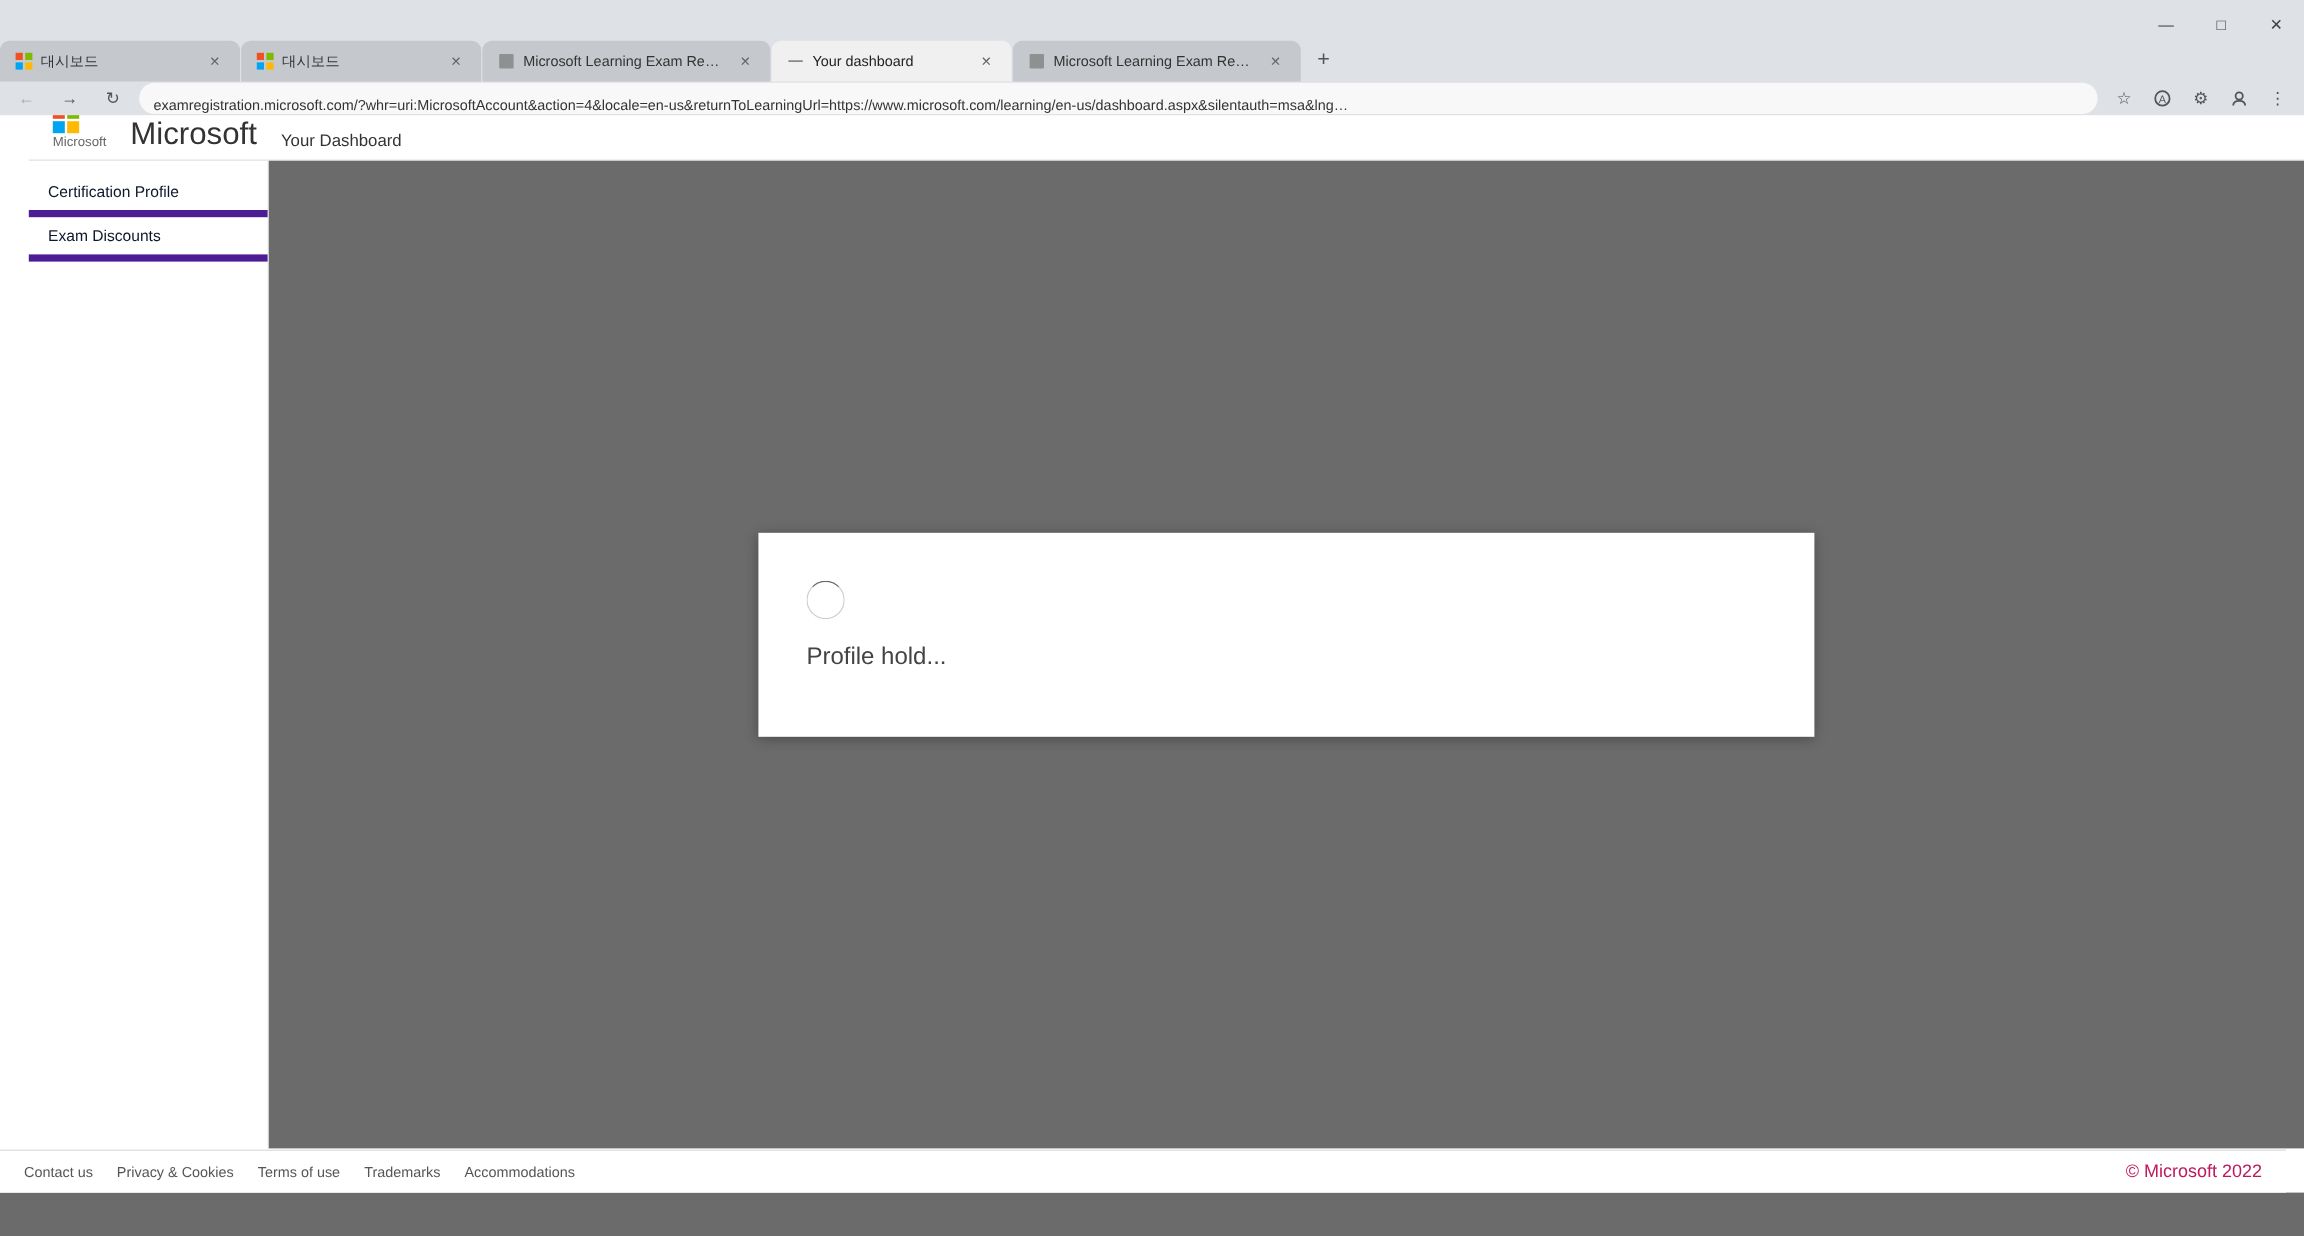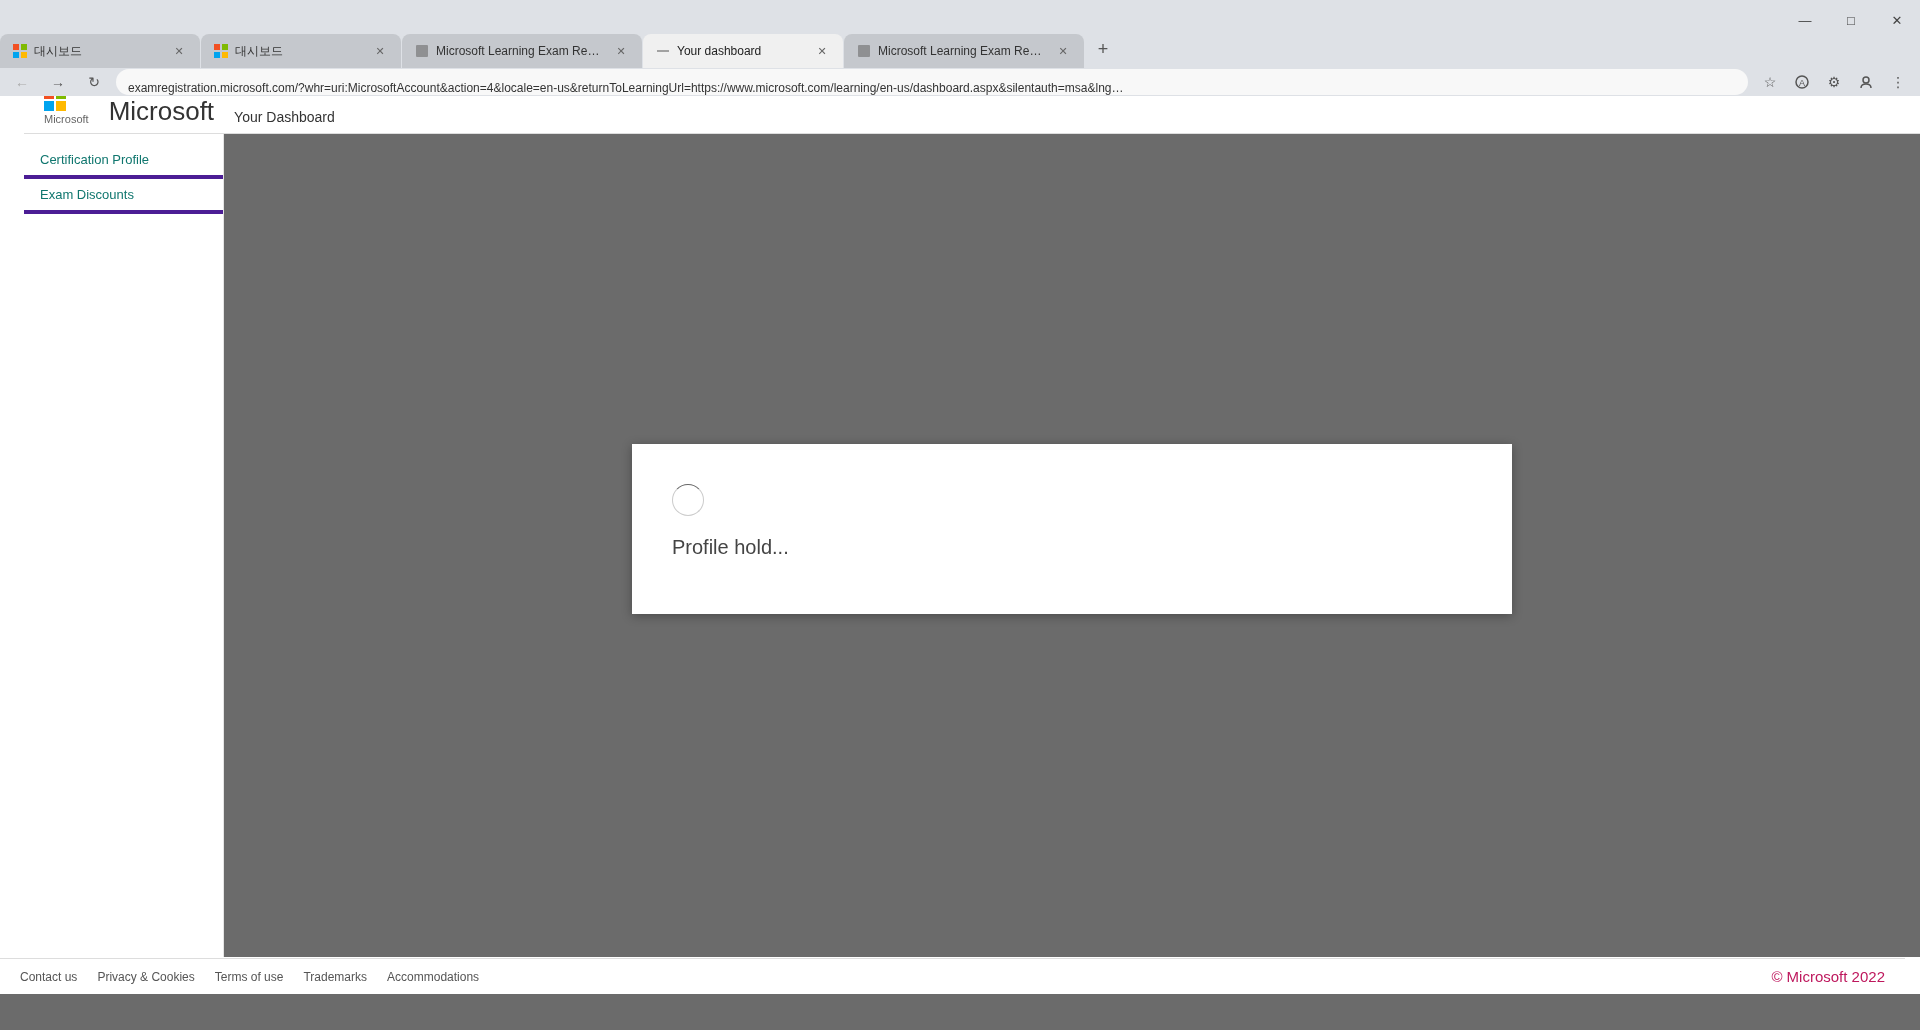--- a/index.html
+++ b/index.html
@@ -254,23 +254,23 @@
       width: 200px;
       background: #fff;
       border-right: 1px solid #e5e5e5;
       padding: 10px 0;
       flex-shrink: 0;
     }
 
     .sidebar-item {
       padding: 8px 16px;
       font-size: 13px;
-      color: #0f766e;
-      cursor: pointer;
-      border-bottom: 4px solid #4c1d95;
+      color: #0f172a;
+      cursor: pointer;
+      border-bottom: 6px solid #4c1d95;
     }
 
     
     .main-area {
       flex: 1;
       background: #6b6b6b;
       position: relative;
       display: flex;
       align-items: center;
       justify-content: center;

